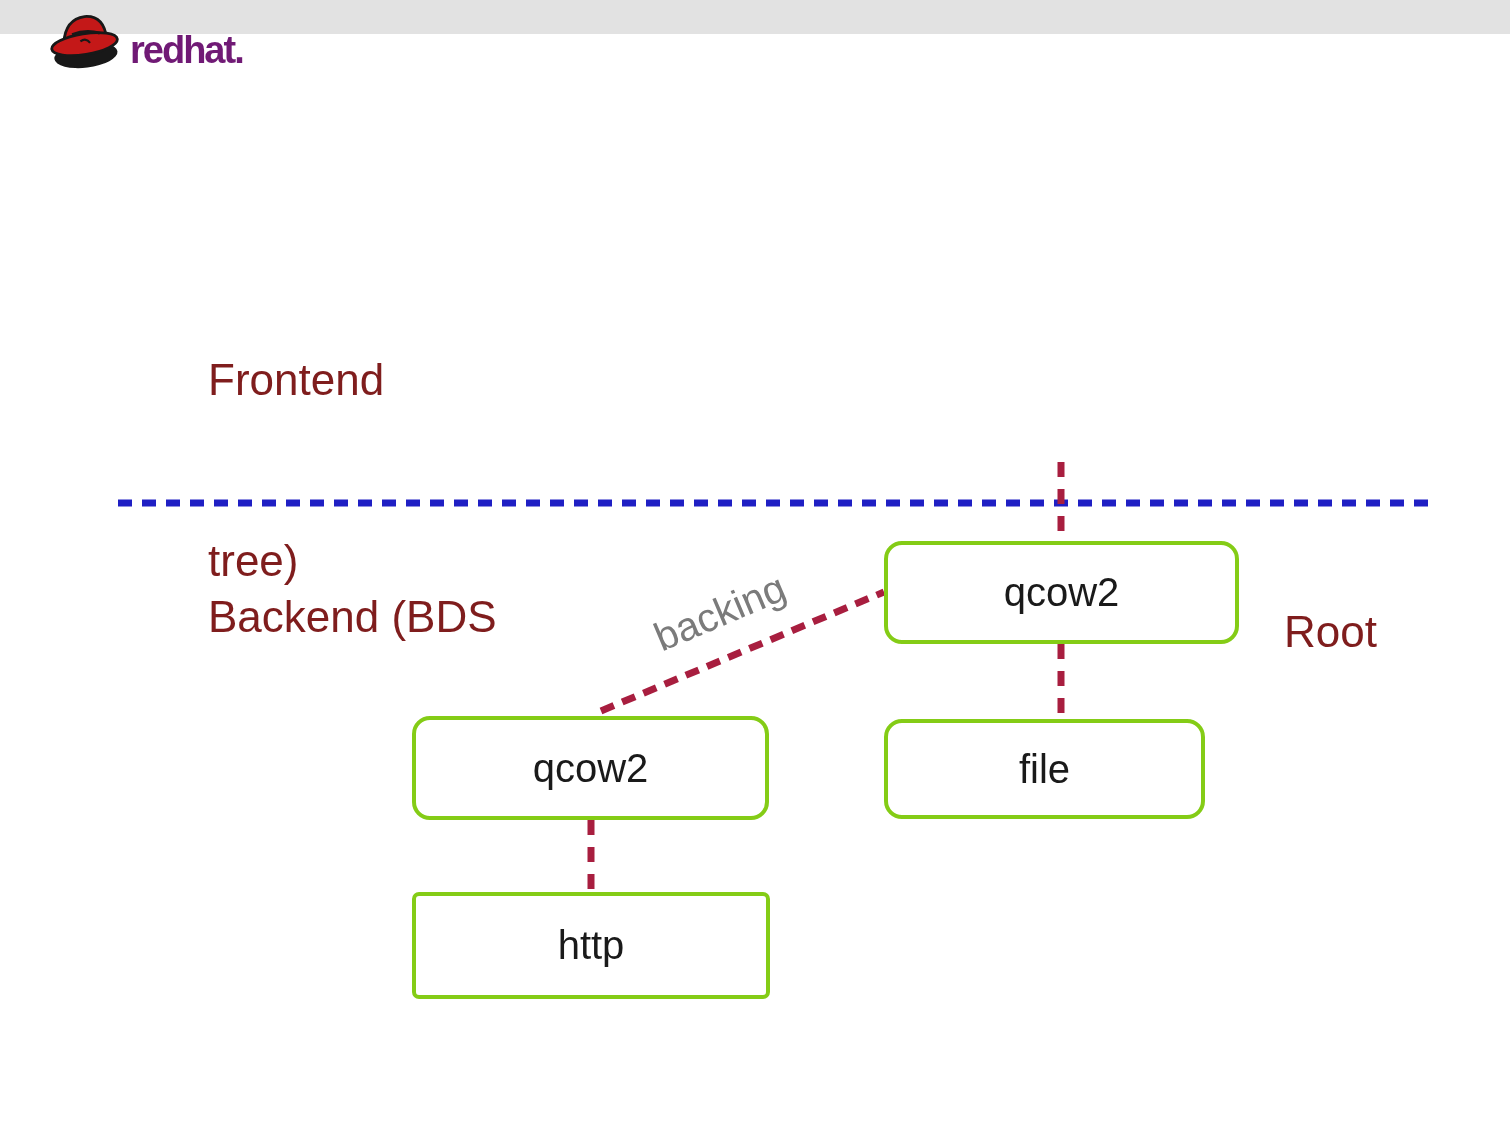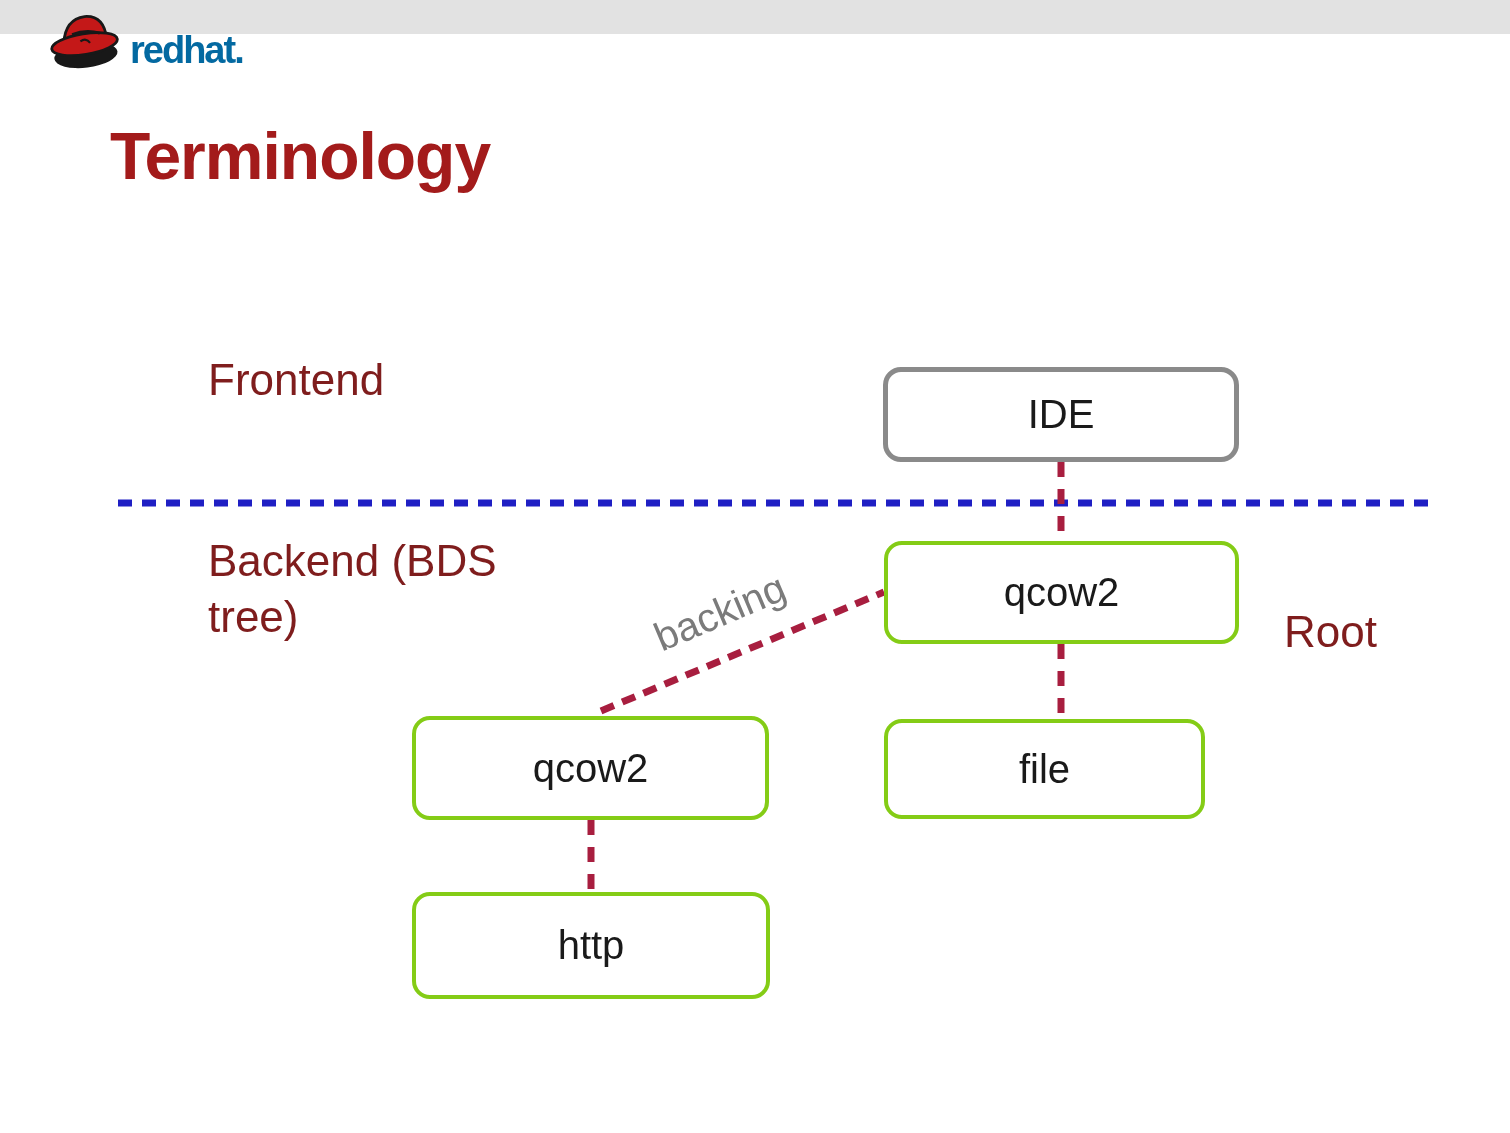--- a/index.html
+++ b/index.html
@@ -18,21 +18,21 @@
     position: absolute; left: 0; top: 0;
     width: 100%; height: 34px;
     background: #e2e2e2;
   }
   .logo {
     position: absolute; left: 50px; top: 5px;
     display: flex; align-items: flex-end;
   }
   .logo svg { display: block; }
   .wordmark {
-    color: #0369a1;
+    color: #701a75;
     font-size: 38px;
     letter-spacing: -2px;
     line-height: 1;
     margin-left: 4px;
     margin-bottom: 6px;
     white-space: nowrap;
   }
   .wordmark .w-red { font-weight: 900; }
   .wordmark .w-hat { font-weight: 700; }
   .slide-title {
@@ -54,21 +54,21 @@
     border-radius: 18px;
     font-size: 40px;
     color: #1a1a1a;
   }
   .node-frontend { border: 5px solid #8a8a8a; }
   .node-backend  { border: 4px solid #84cc16; }
   .n-ide        { left: 883px; top: 367px; width: 356px; height: 95px;  }
   .n-qcow2-root { left: 884px; top: 541px; width: 355px; height: 103px; }
   .n-file       { left: 884px; top: 719px; width: 321px; height: 100px; }
   .n-qcow2-back { left: 412px; top: 716px; width: 357px; height: 104px; }
-  .n-http       { left: 412px; top: 892px; width: 358px; height: 107px; }
+  .n-http       { left: 412px; top: 892px; width: 358px; height: 107px; border-radius: 7px; }
   .side-label {
     position: absolute;
     color: #7f1d1d;
     font-size: 44px;
     line-height: 1.27;
     white-space: nowrap;
   }
   .lbl-frontend { left: 208px; top: 352px; }
   .lbl-backend  { left: 208px; top: 533px; }
   .lbl-root     { left: 1284px; top: 604px; }
@@ -96,40 +96,38 @@
     <svg width="76" height="70" viewBox="0 0 110 96">
       <ellipse cx="52" cy="70" rx="46" ry="18" fill="#181818" transform="rotate(-7 52 70)"></ellipse>
       <path d="M20 52 Q22 18 50 14 Q78 12 82 46 Q60 58 20 52 Z" fill="#c41818" stroke="#181818" stroke-width="4"></path>
       <ellipse cx="50" cy="54" rx="48" ry="15" fill="#c41818" stroke="#181818" stroke-width="4" transform="rotate(-9 50 54)"></ellipse>
       <path d="M32 40 Q52 32 72 38" stroke="#181818" stroke-width="4" fill="none"></path>
       <path d="M44 50 Q52 44 58 52" stroke="#181818" stroke-width="3" fill="none"></path>
     </svg>
     <div class="wordmark"><span class="w-red">red</span><span class="w-hat">hat.</span></div>
   </div>
 
-  <div class="slide-title">Terminology</div>
 
   <svg class="lines-overlay" width="1510" height="1133" viewBox="0 0 1510 1133">
     <line x1="118" y1="503" x2="1428" y2="503" stroke="#1f1fc4" stroke-width="7" stroke-dasharray="14 10"></line>
     <line x1="1061" y1="462" x2="1061" y2="541" stroke="#a81e3f" stroke-width="7" stroke-dasharray="15 12"></line>
     <line x1="1061" y1="644" x2="1061" y2="719" stroke="#a81e3f" stroke-width="7" stroke-dasharray="15 12"></line>
     <line x1="591" y1="820" x2="591" y2="892" stroke="#a81e3f" stroke-width="7" stroke-dasharray="15 12"></line>
     <line x1="601" y1="711" x2="884" y2="592" stroke="#a81e3f" stroke-width="7" stroke-dasharray="14 9"></line>
   </svg>
 
   <div class="side-label lbl-frontend">
     <span>Frontend</span>
   </div>
 
   <div class="side-label lbl-backend">
+    <span>tree)</span>
     <span>Backend (BDS</span>
-    <span>tree)</span>
   </div>
 
-  <div class="node node-frontend n-ide">IDE</div>
 
   <div class="node node-backend n-qcow2-root">qcow2</div>
 
   <div class="side-label lbl-root">Root</div>
 
   <div class="lbl-backing">backing</div>
 
   <div class="node node-backend n-file">file</div>
 
   <div class="node node-backend n-qcow2-back">qcow2</div>

